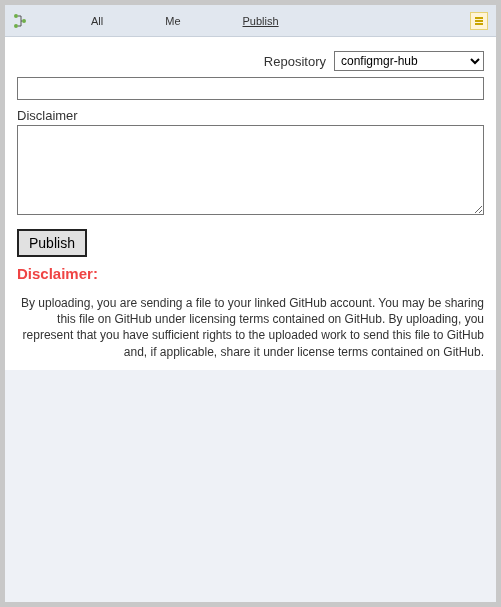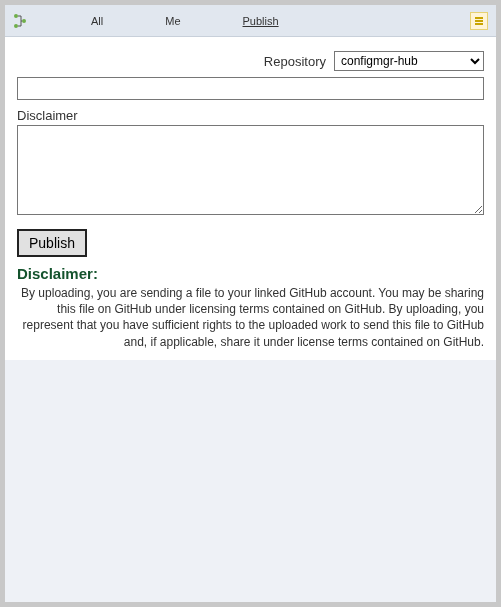--- a/index.html
+++ b/index.html
@@ -104,22 +104,22 @@
       font-size: 14px;
       padding: 4px 10px;
       background: #e1e1e1;
       border: 2px solid #222;
       cursor: pointer;
       margin-bottom: 8px;
     }
     .disclaimer-title {
       font-size: 15px;
       font-weight: bold;
-      color: #14532d;
-      margin-bottom: 3px;
+      color: #ef4444;
+      margin-bottom: 13px;
     }
     .disclaimer-text {
       font-size: 12px;
       color: #333;
       line-height: 1.35;
       text-align: right;
     }
     .filler {
       flex: 1;
       background: #eef1f6;

